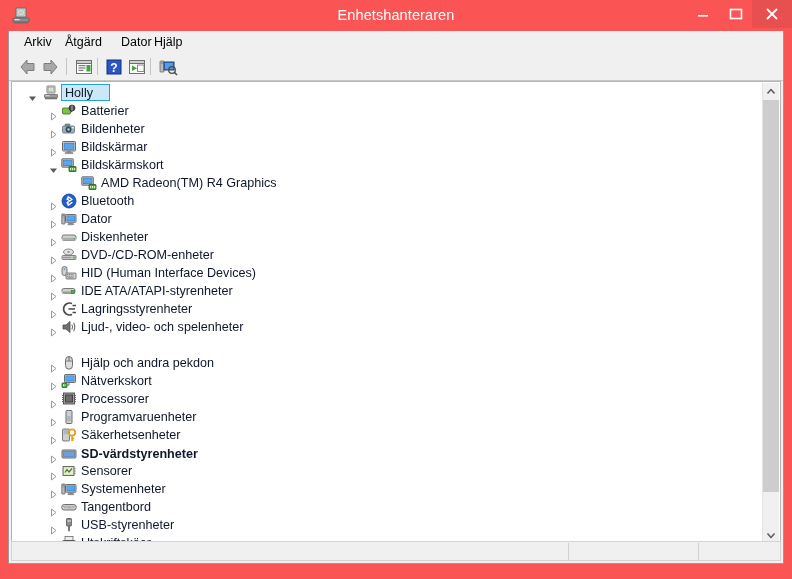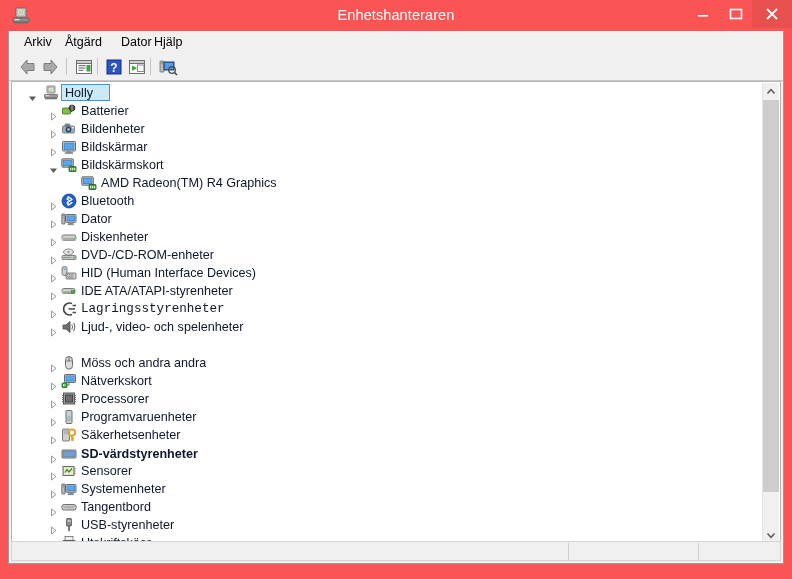--- a/index.html
+++ b/index.html
@@ -558,21 +558,21 @@
                 <path d="M2.5 1 L7 4.5 L2.5 8 Z" fill="none" stroke="#9a9a9a" stroke-width="1"></path>
               </svg>
           </div>
           <div class="rowicon" style="left:49px;">
             <svg width="16" height="16" viewBox="0 0 16 16">
               <path d="M11 2.5 A6 6 0 1 0 11 13.5" fill="none" stroke="#4a4a4a" stroke-width="1.6"></path>
               <rect x="7.5" y="7.2" width="6.5" height="1.5" fill="#4a4a4a"></rect>
               <path d="M11.5 4.5 L15 4.5 M11.5 11.5 L15 11.5" stroke="#4a4a4a" stroke-width="1.4"></path>
             </svg>
           </div>
-          <div class="rowlabel" style="left:69px;font-family:Liberation Mono, monospace;">Lagringsstyrenheter</div>
+          <div class="rowlabel" style="left:69px;">Lagringsstyrenheter</div>
         </div>
 
         <div class="row" style="top:236px;">
           <div class="twisty" style="left:37px;">
             <svg width="9" height="9" viewBox="0 0 9 9">
                 <path d="M2.5 1 L7 4.5 L2.5 8 Z" fill="none" stroke="#9a9a9a" stroke-width="1"></path>
               </svg>
           </div>
           <div class="rowicon" style="left:49px;">
             <svg width="16" height="16" viewBox="0 0 16 16">
@@ -592,21 +592,21 @@
               </svg>
           </div>
           <div class="rowicon" style="left:49px;">
             <svg width="16" height="16" viewBox="0 0 16 16">
               <path d="M4.5 5.5 Q4.5 1.5 8 1.5 Q11.5 1.5 11.5 5.5 L11.5 10.5 Q11.5 14.2 8 14.2 Q4.5 14.2 4.5 10.5 Z" fill="#dcdcdc" stroke="#5f5f5f" stroke-width="0.9"></path>
               <path d="M8 1.5 L8 6" stroke="#5f5f5f" stroke-width="0.8"></path>
               <path d="M4.5 6 L11.5 6" stroke="#5f5f5f" stroke-width="0.8"></path>
               <rect x="7.3" y="2.6" width="1.4" height="2.4" rx="0.6" fill="#9a9a9a"></rect>
             </svg>
           </div>
-          <div class="rowlabel" style="left:69px;">Möss och andra andra</div>
+          <div class="rowlabel" style="left:69px;">Hjälp och andra pekdon</div>
         </div>
 
         <div class="row" style="top:290px;padding-left:38px;">
           <div class="twisty" style="left:37px;">
             <svg width="9" height="9" viewBox="0 0 9 9">
                 <path d="M2.5 1 L7 4.5 L2.5 8 Z" fill="none" stroke="#9a9a9a" stroke-width="1"></path>
               </svg>
           </div>
           <div class="rowicon" style="left:49px;">
             <svg width="16" height="16" viewBox="0 0 16 16">

